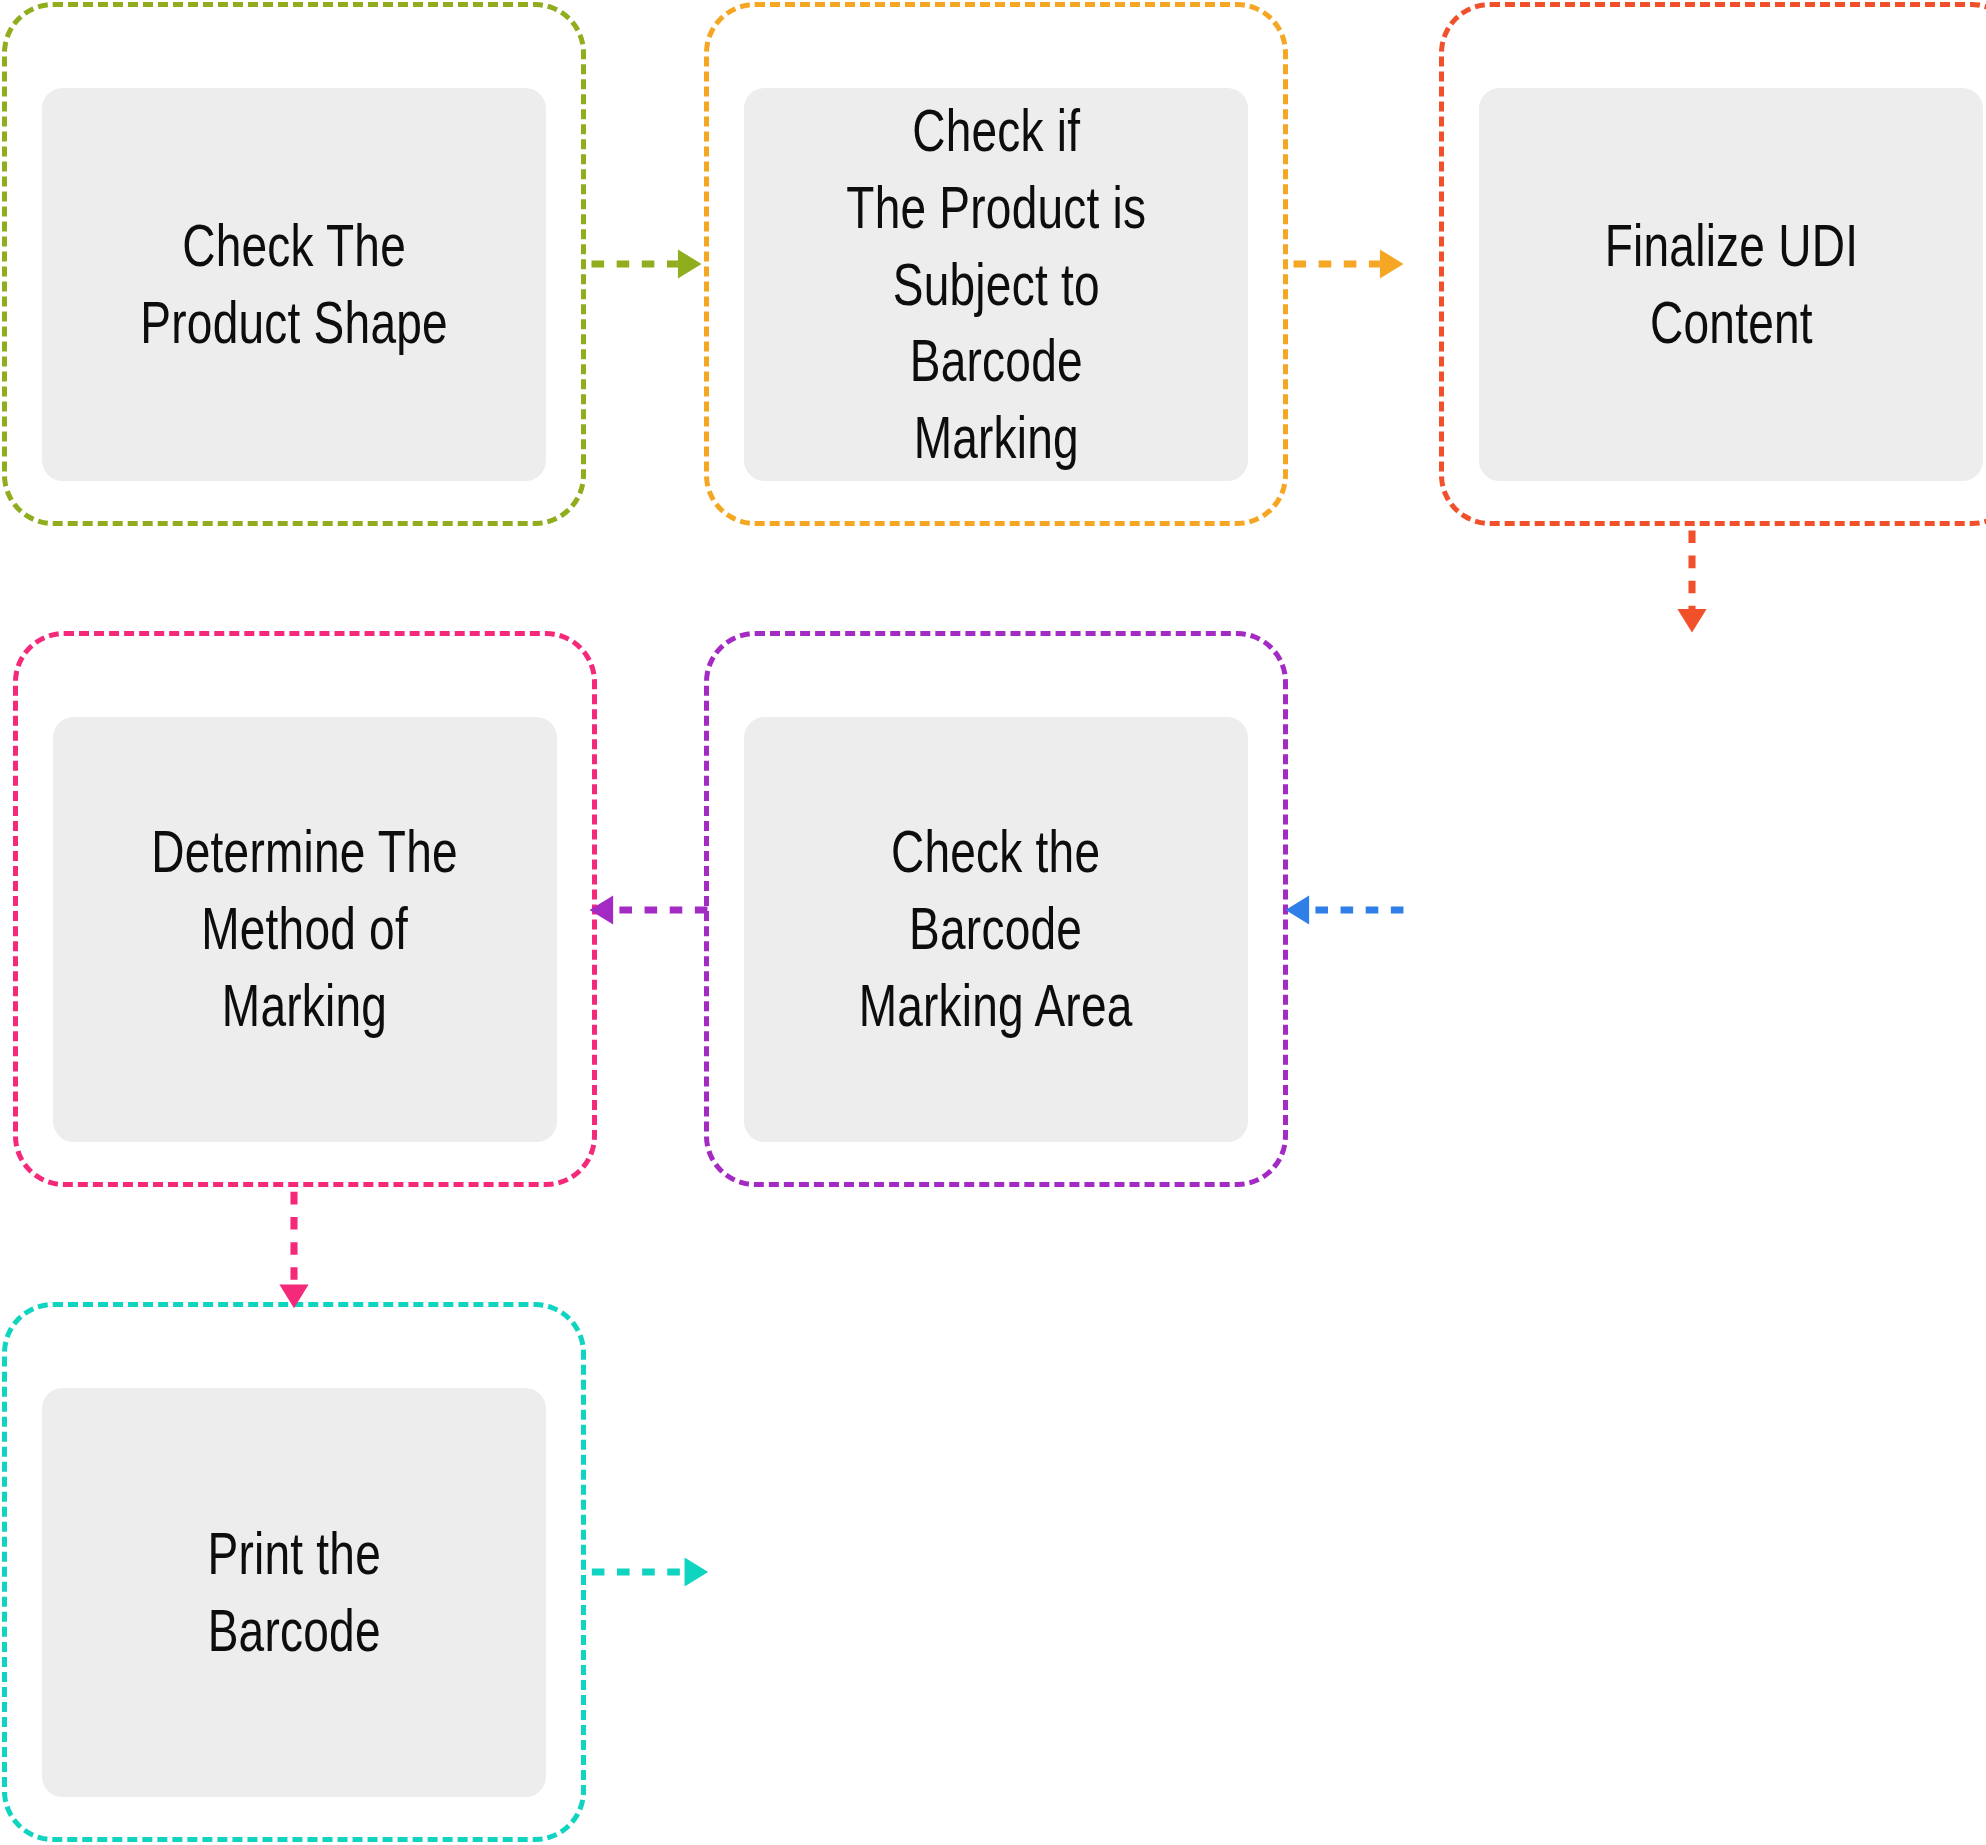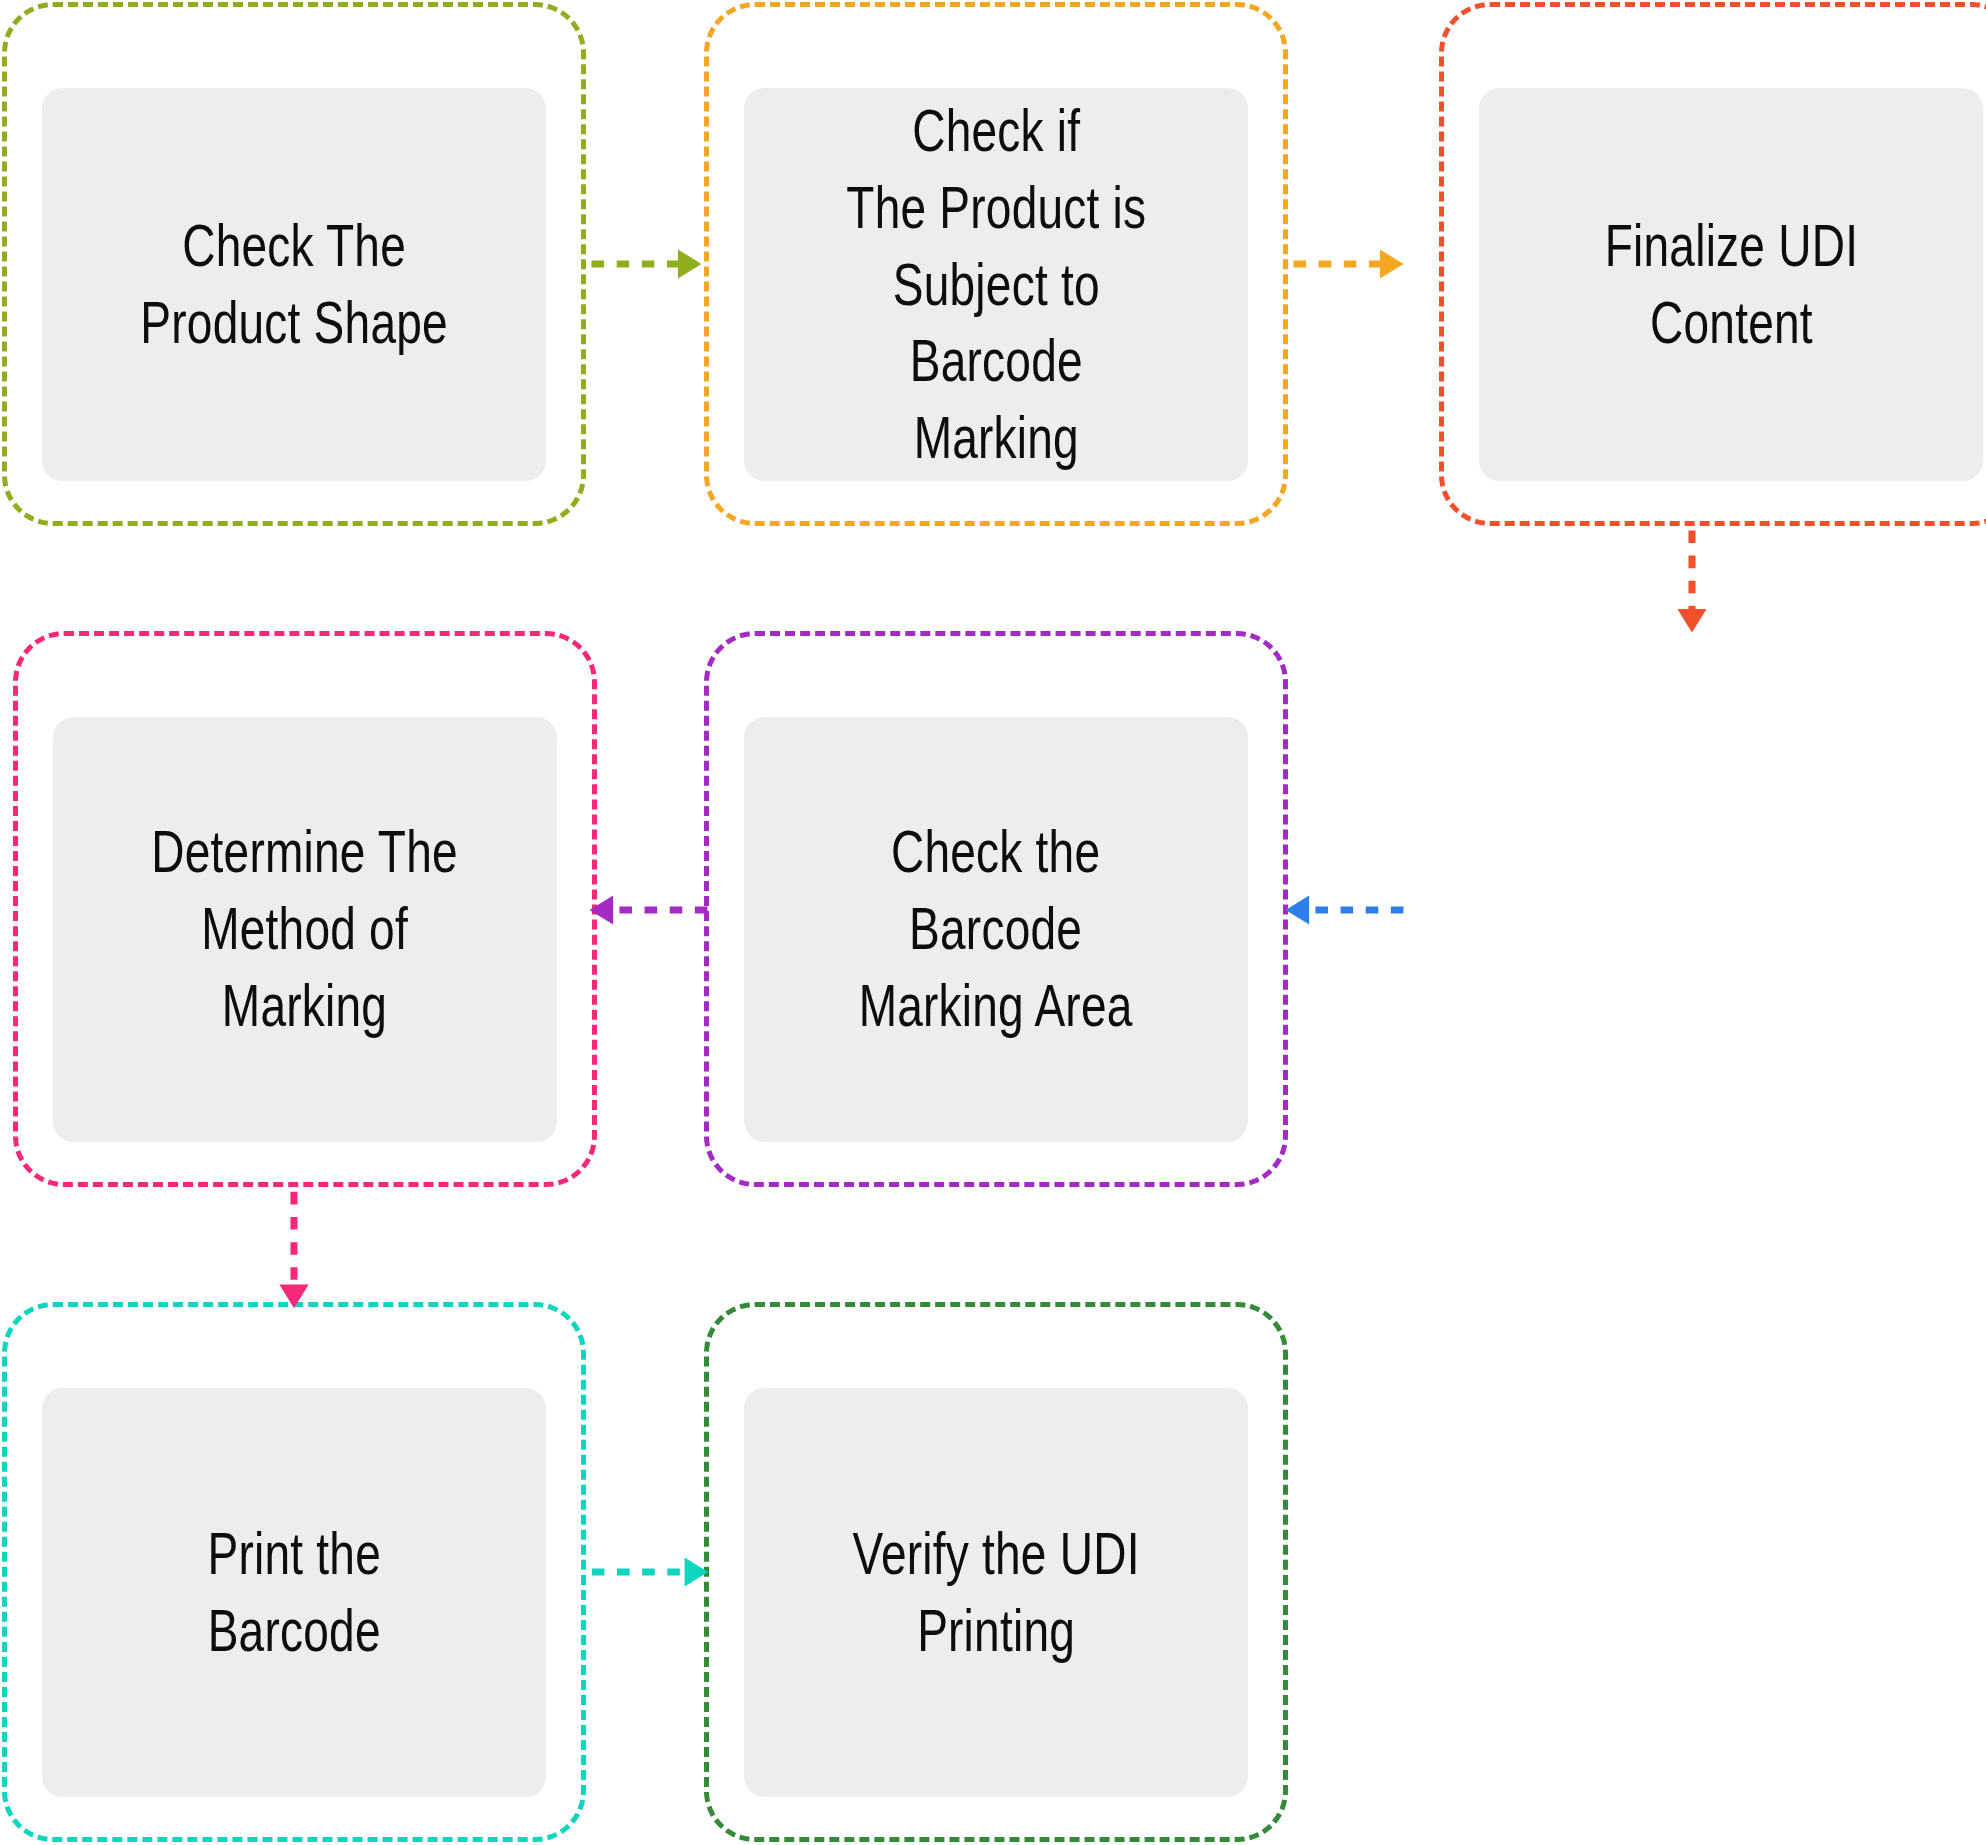--- a/index.html
+++ b/index.html
@@ -95,26 +95,20 @@
 Barcode
 Marking Area</div>
       </div>
     </div>
     <div class="node" style="left: 2.4px; top: 1302px; width: 584px; height: 540px; border-color: rgb(15, 212, 192); text-decoration: underline;">
       <div class="panel">
         <div class="label">Print the
 Barcode</div>
       </div>
     </div>
-    <div class="node" style="left: 704px; top: 1302px; width: 584px; height: 540px; border-color: rgb(51, 138, 56);">
-      <div class="panel">
-        <div class="label">Verify the UDI
-Printing</div>
-      </div>
-    </div>
     <div class="conn" style="left: 591px; top: 242px; width: 111px; height: 44px;">
       <svg width="111" height="44" viewBox="0 0 140 56">
         <line stroke="#8FAD1D" stroke-width="9" stroke-dasharray="16 16" stroke-linecap="butt" x1="0" y1="28" x2="110" y2="28"></line>
         <polygon fill="#8FAD1D" points="110,9.399999999999999 140,28 110,46.6"></polygon>
       </svg>
     </div>
     <div class="conn" style="left: 1293px; top: 242px; width: 111px; height: 44px;">
       <svg width="111" height="44" viewBox="0 0 140 56">
         <line stroke="#F5A623" stroke-width="9" stroke-dasharray="16 16" stroke-linecap="butt" x1="0" y1="28" x2="110" y2="28"></line>
         <polygon fill="#F5A623" points="110,9.399999999999999 140,28 110,46.6"></polygon>

